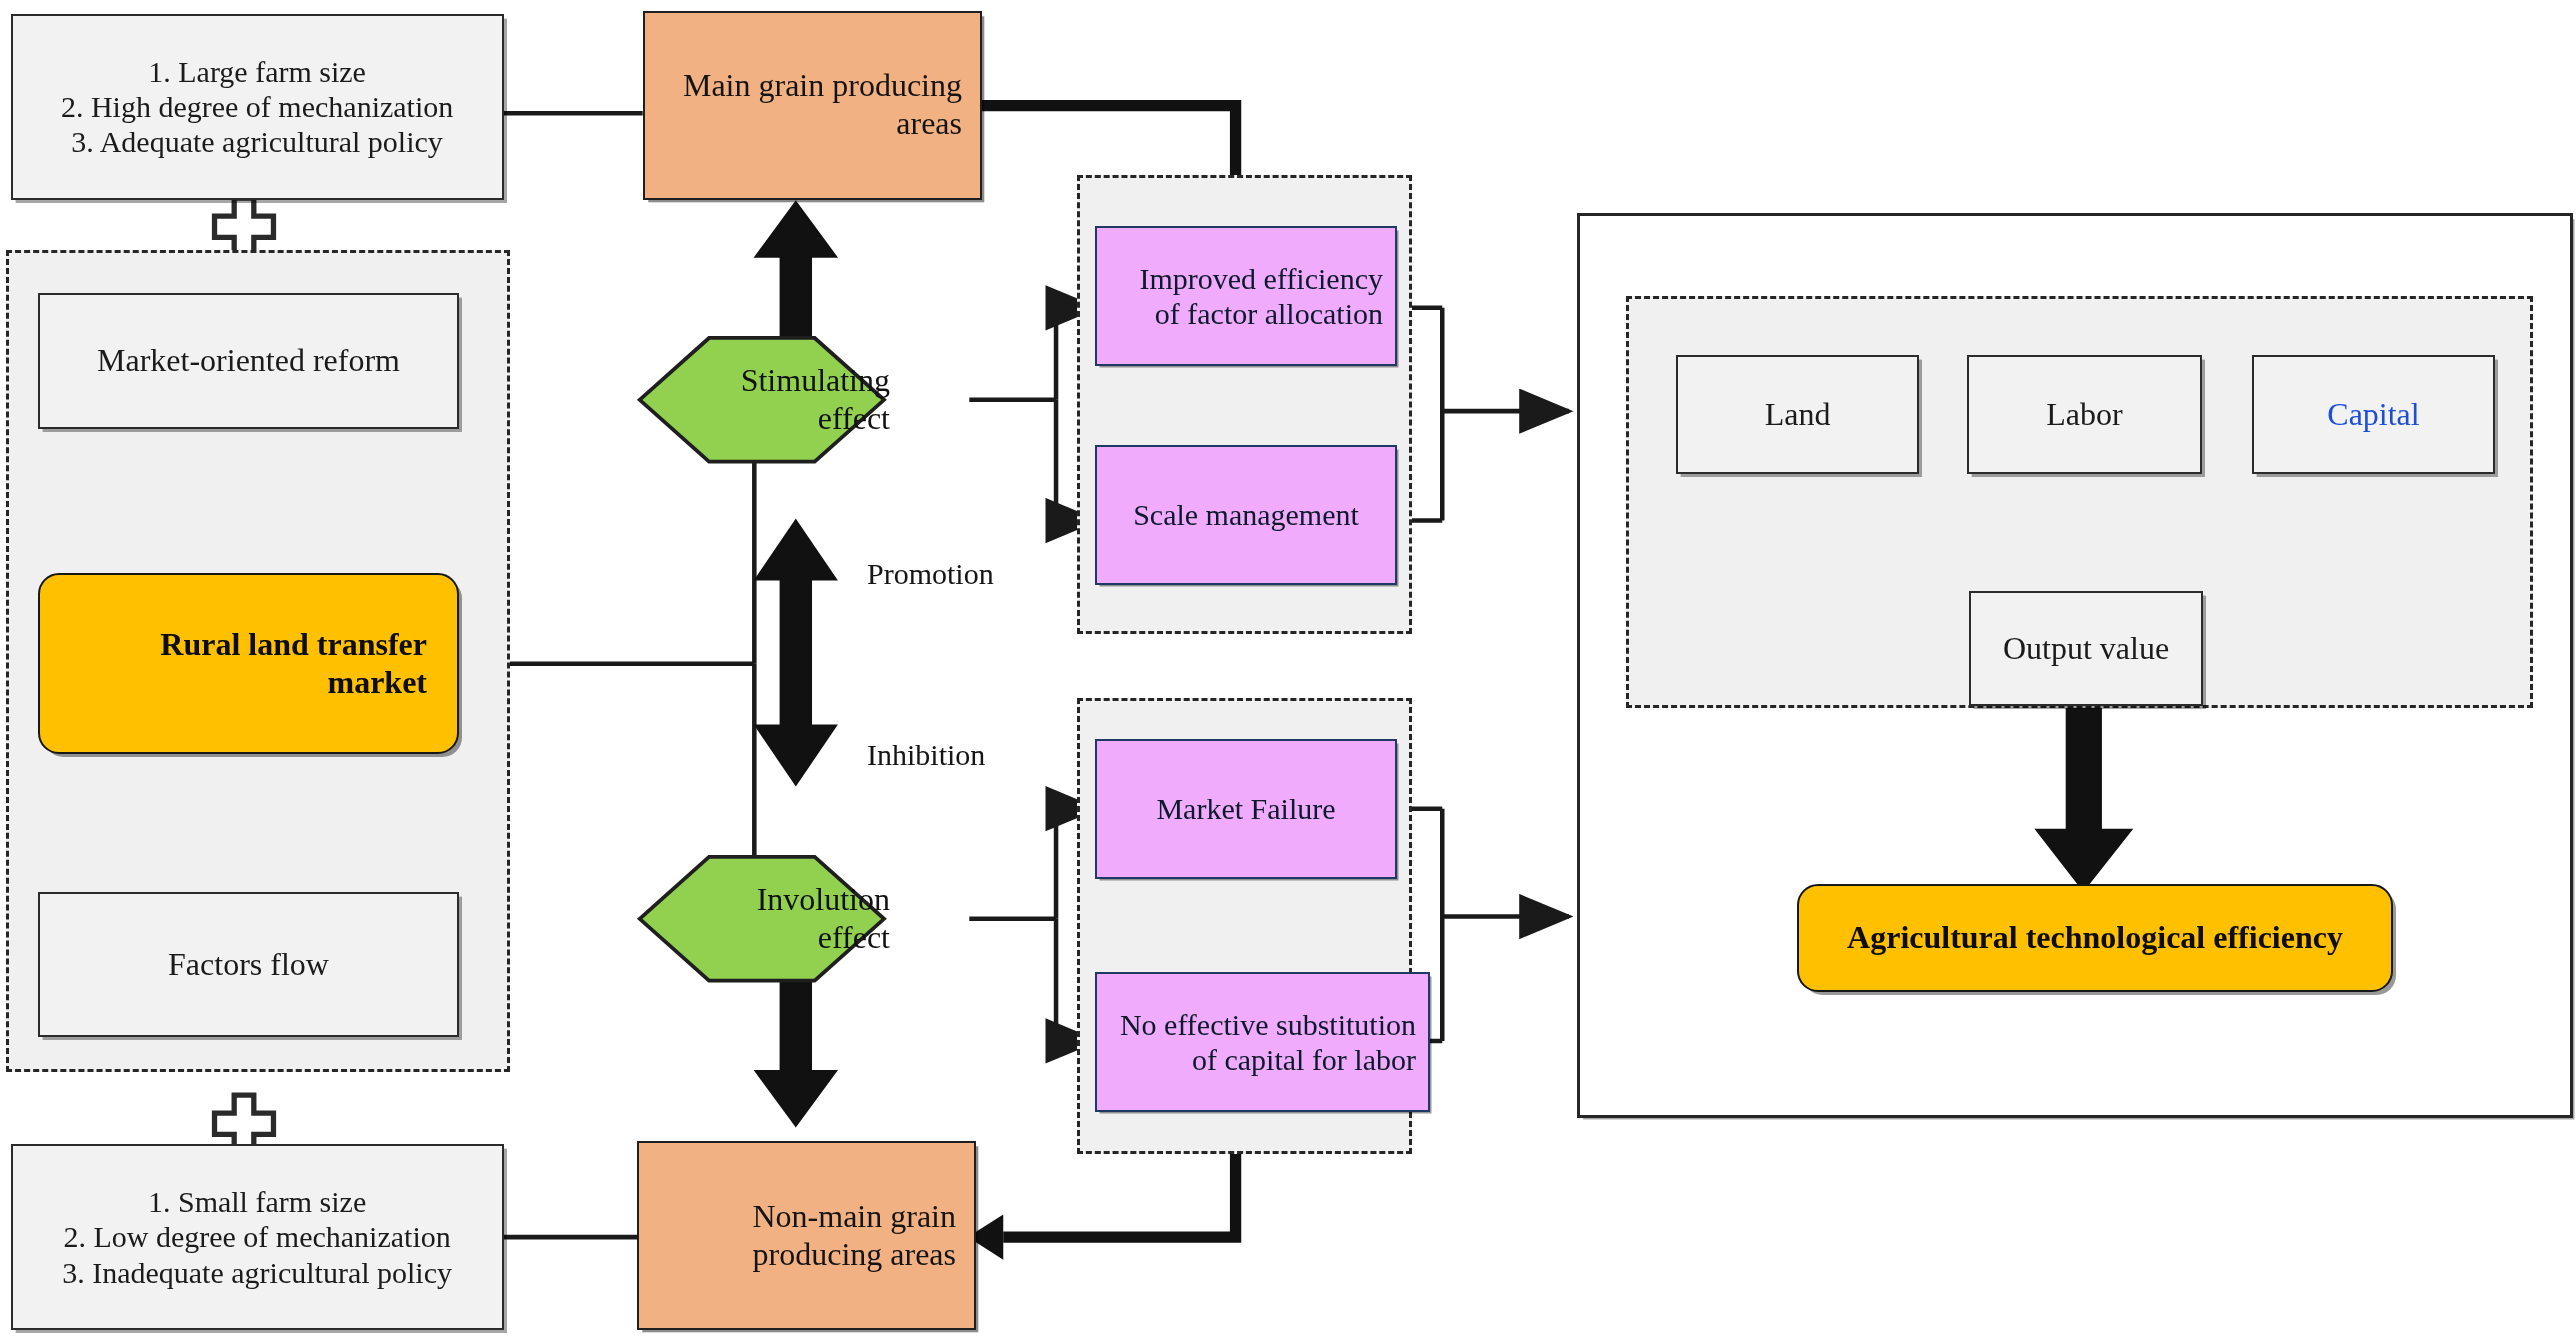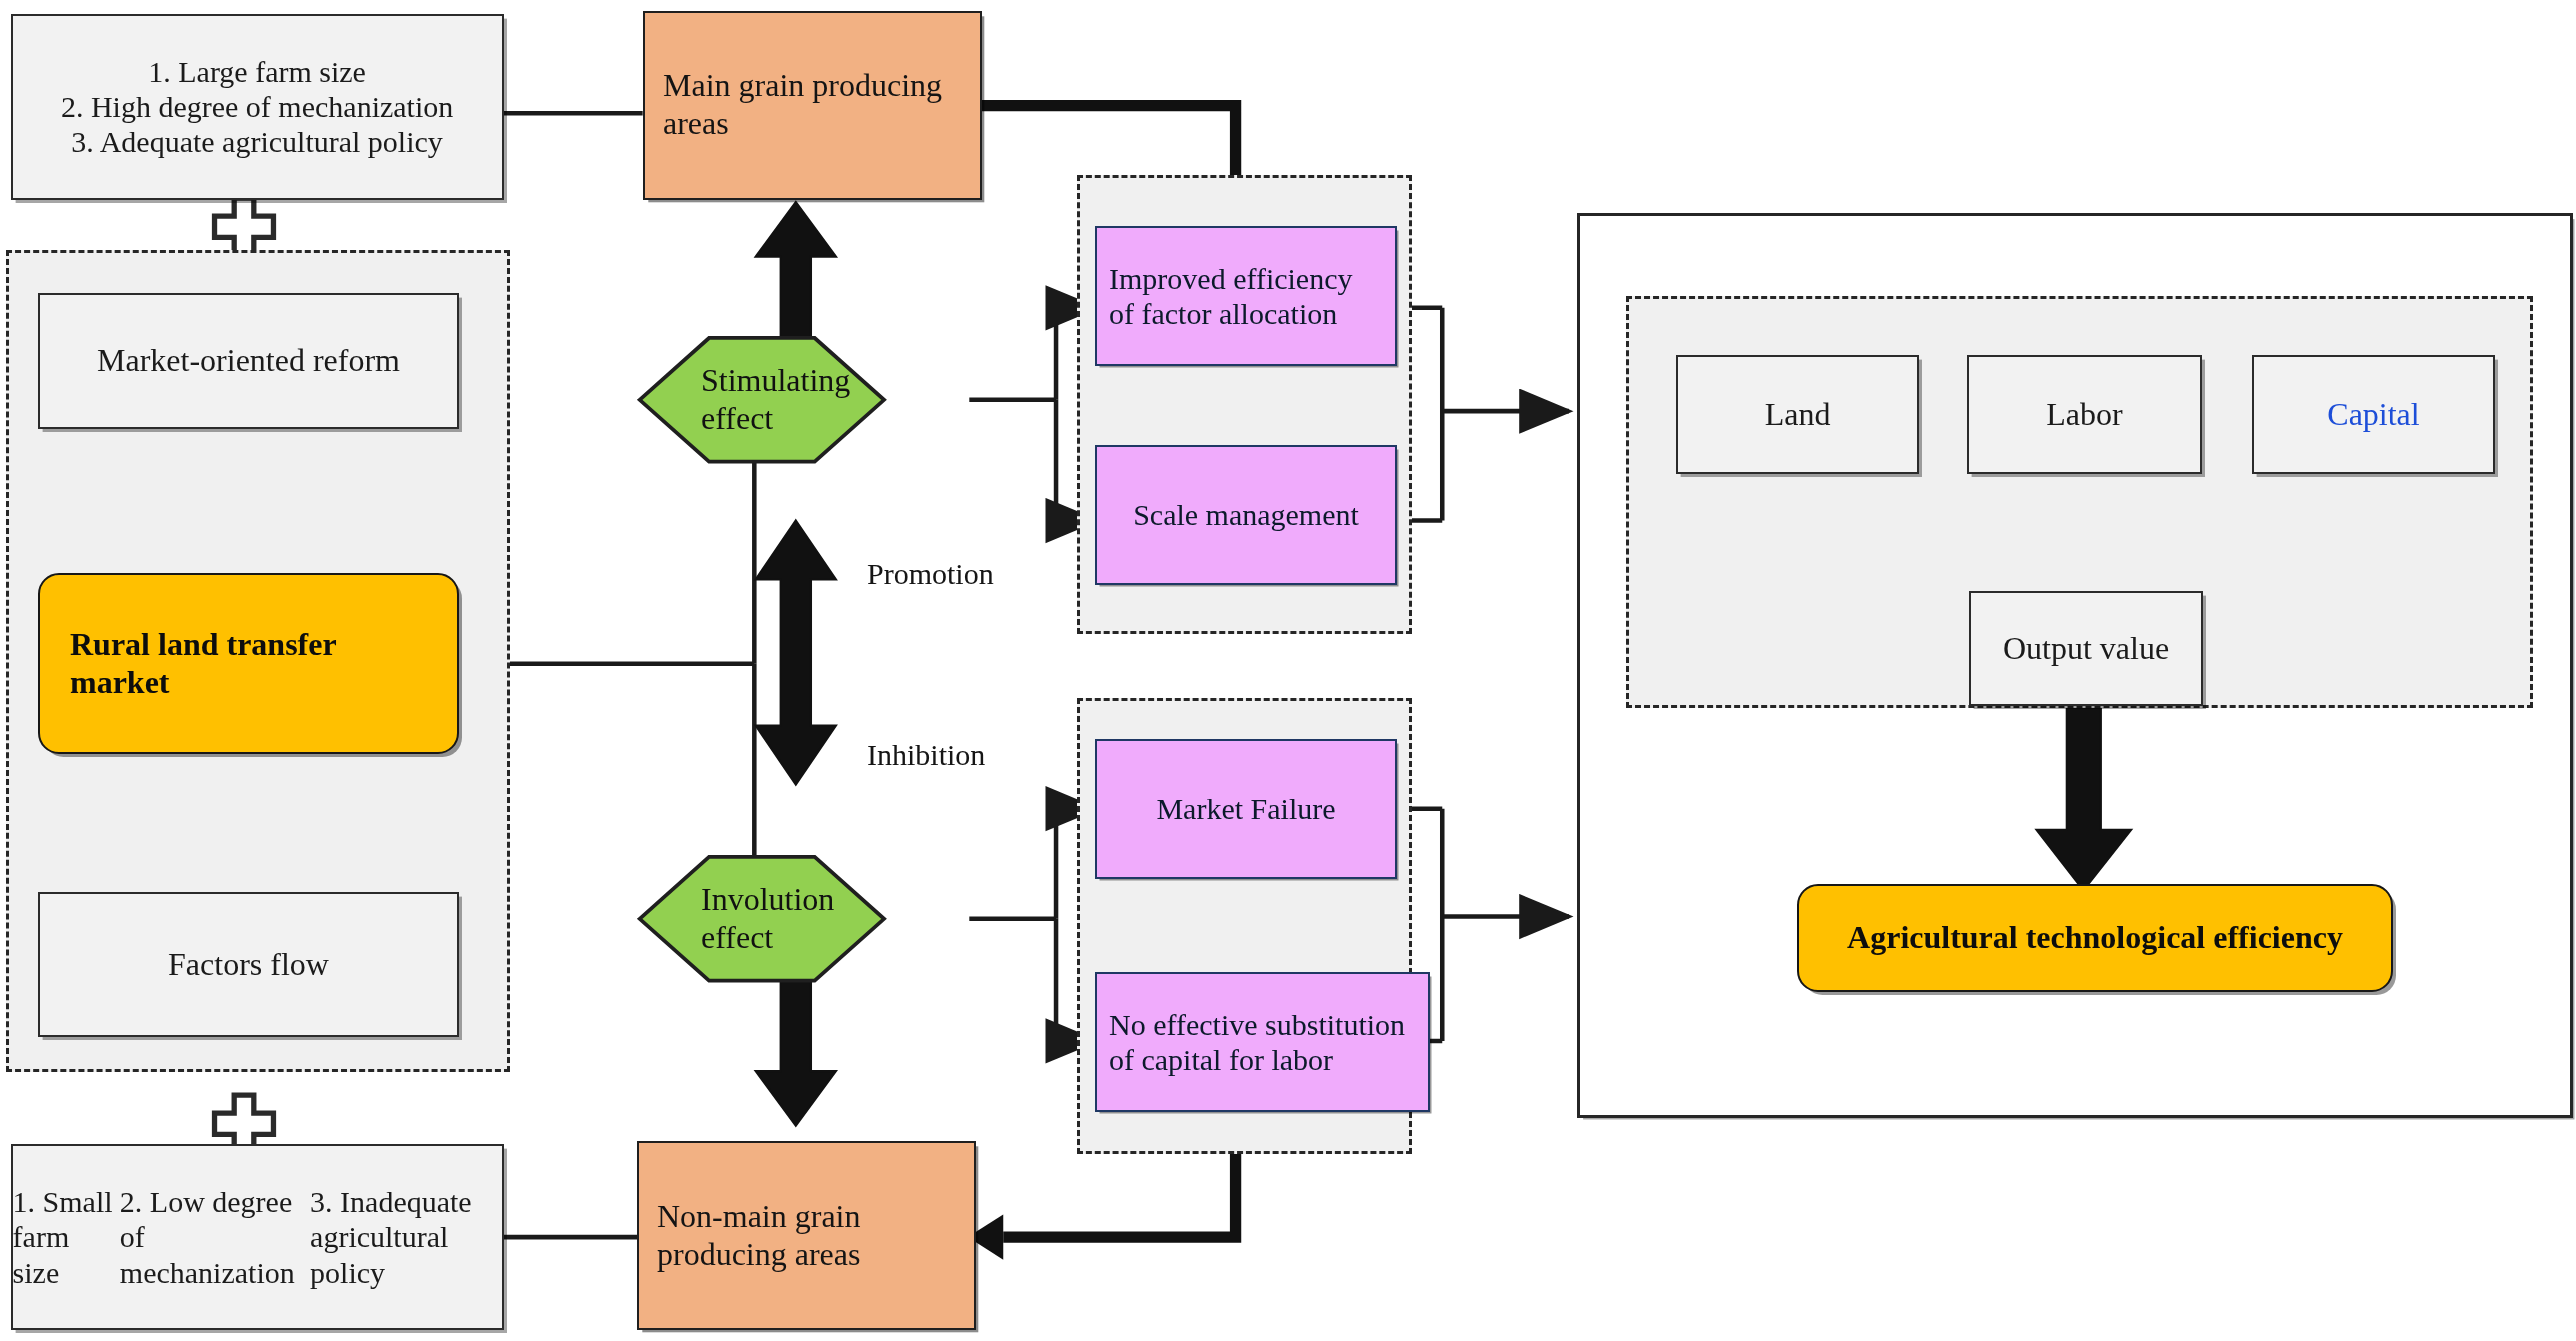--- a/index.html
+++ b/index.html
@@ -1,19 +1,19 @@
 <!DOCTYPE html>
 <html style="font-size:12px"><head>
 <meta charset="utf-8">
 <style>
   html,body{margin:0;padding:0;background:#ffffff;}
   body{font-family:"Liberation Serif", serif;}
   #stage{position:relative;width:2576px;height:1342px;background:#fff;overflow:hidden;}
   svg.layer{position:absolute;left:0;top:0;width:2576px;height:1342px;pointer-events:none;}
-  .node{position:absolute;box-sizing:border-box;display:flex;align-items:center;justify-content:center;text-align:left;}
+  .node{position:absolute;box-sizing:border-box;display:flex;align-items:center;justify-content:center;text-align:right;}
   .node span{display:block;line-height:1.18;}
 
   
   .box-plain{background:#f2f2f2;border:2.3px solid #2b2b2b;box-shadow:3.8px 3.8px 0 -0.8px rgba(0,0,0,0.35);}
   
   .grp-dashdot{background:#f0f0f0;border:3px dashed #262626;}
   .grp-dashdot2{background:#f0f0f0;border:3px dashed #262626;}
   
   .box-orange{background:#f2b183;border:2.3px solid #1f1f1f;box-shadow:3.8px 3.8px 0 -1.5px rgba(0,0,0,0.45);}
   
@@ -121,21 +121,21 @@
   </div>
 
   <div class="node box-yellow" style="left:38px;top:573px;width:421px;height:181px;flex-direction:column;font-size:32px;font-weight:bold;color:#0d0d0d;">
     <span style="padding:0 30px;">Rural land transfer market</span>
   </div>
 
   <div class="node box-plain" style="left:38px;top:892px;width:421px;height:145px;font-size:32px;color:#1b1b1b;">
     <span>Factors flow</span>
   </div>
 
-  <div class="node box-plain" style="left:10.6px;top:1144px;width:493px;height:186px;font-size:30px;color:#1b1b1b;">
+  <div class="node box-plain" style="left:10.6px;top:1144px;width:493px;height:186px;flex-direction:column;font-size:30px;color:#1b1b1b;">
     <span>1. Small farm size</span>
     <span>2. Low degree of mechanization</span>
     <span>3. Inadequate agricultural  policy</span>
   </div>
 
   <div class="node box-orange" style="left:643px;top:10.6px;width:339px;height:189px;flex-direction:column;font-size:32px;color:#141414;">
     <span style="padding:0 18px;">Main grain producing areas</span>
   </div>
 
   <div class="hexwrap" style="left:791px;top:0px;width:0;height:0;"></div>

